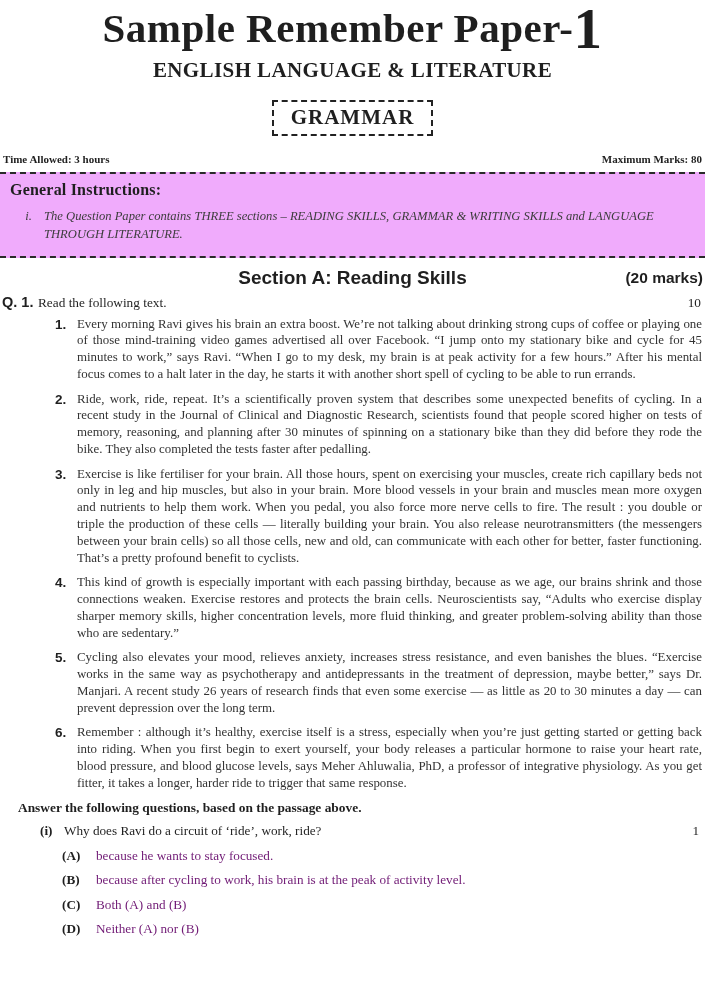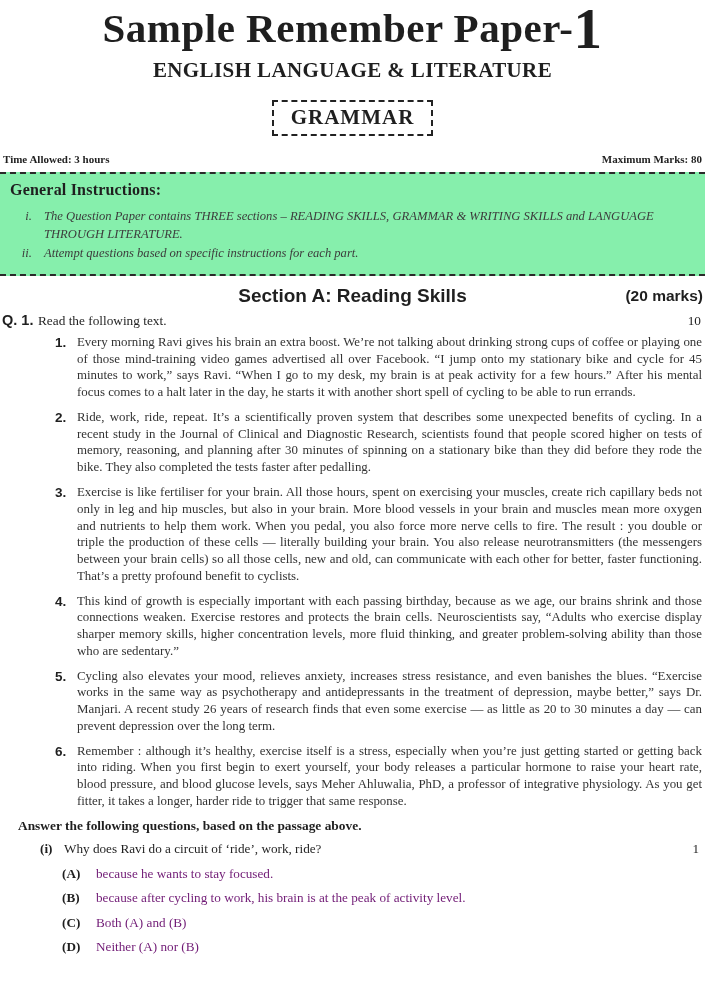--- a/index.html
+++ b/index.html
@@ -49,21 +49,21 @@
     display: flex;
     justify-content: space-between;
     font-weight: bold;
     font-size: 11px;
     margin-top: 17px;
     padding: 0 3px;
   }
   
   .gi-box {
     margin-top: 7px;
-    background: #86efac;
+    background: #f0abfc;
     border-top: 2px dashed #2a2a2a;
     border-bottom: 2px dashed #2a2a2a;
     padding: 7px 12px 12px 10px;
   }
   .gi-heading { font-size: 16px; font-weight: bold; letter-spacing: 0.2px; }
   .gi-list { margin-top: 8px; }
   .gi-item {
     display: flex;
     font-style: italic;
     font-size: 12.6px;
@@ -160,24 +160,20 @@
     <span>Maximum Marks: 80</span>
   </div>
 
   <div class="gi-box">
     <div class="gi-heading">General Instructions:</div>
     <div class="gi-list">
       <div class="gi-item">
         <span class="gi-num">i.</span>
         <span class="gi-text">The Question Paper contains THREE sections – READING SKILLS, GRAMMAR &amp; WRITING SKILLS and LANGUAGE THROUGH LITERATURE.</span>
       </div>
-      <div class="gi-item">
-        <span class="gi-num">ii.</span>
-        <span class="gi-text">Attempt questions based on specific instructions for each part.</span>
-      </div>
     </div>
   </div>
 
   <div class="section-heading">
     <span>Section A: Reading Skills</span>
     <span class="section-marks">(20 marks)</span>
   </div>
 
   <div class="q1-row">
     <span class="q-label">Q. 1.</span>

